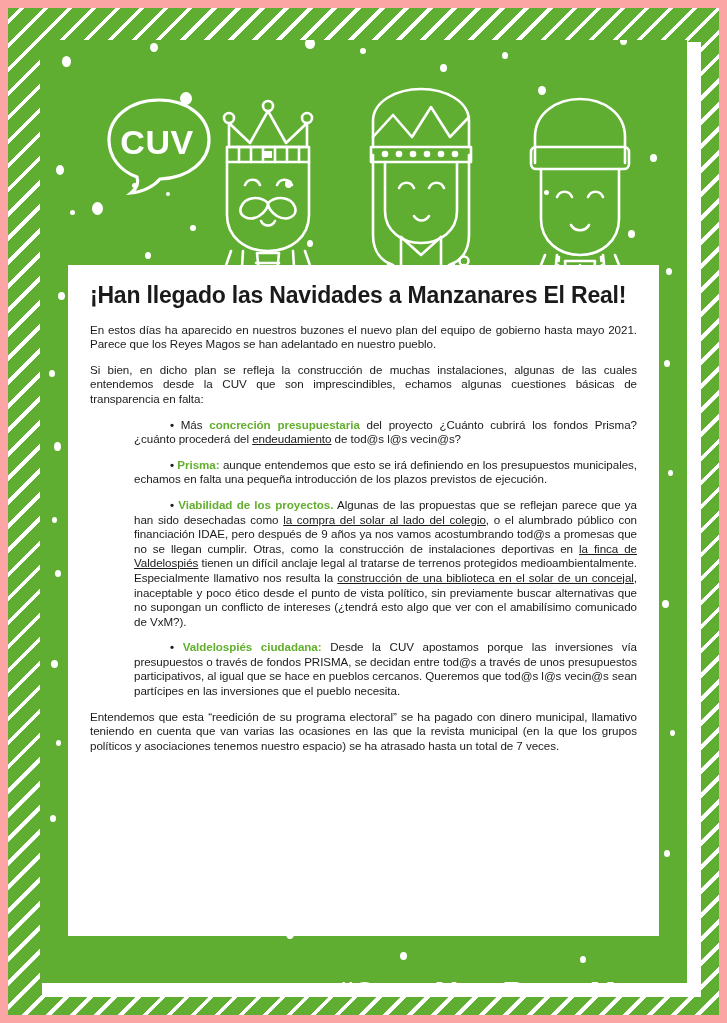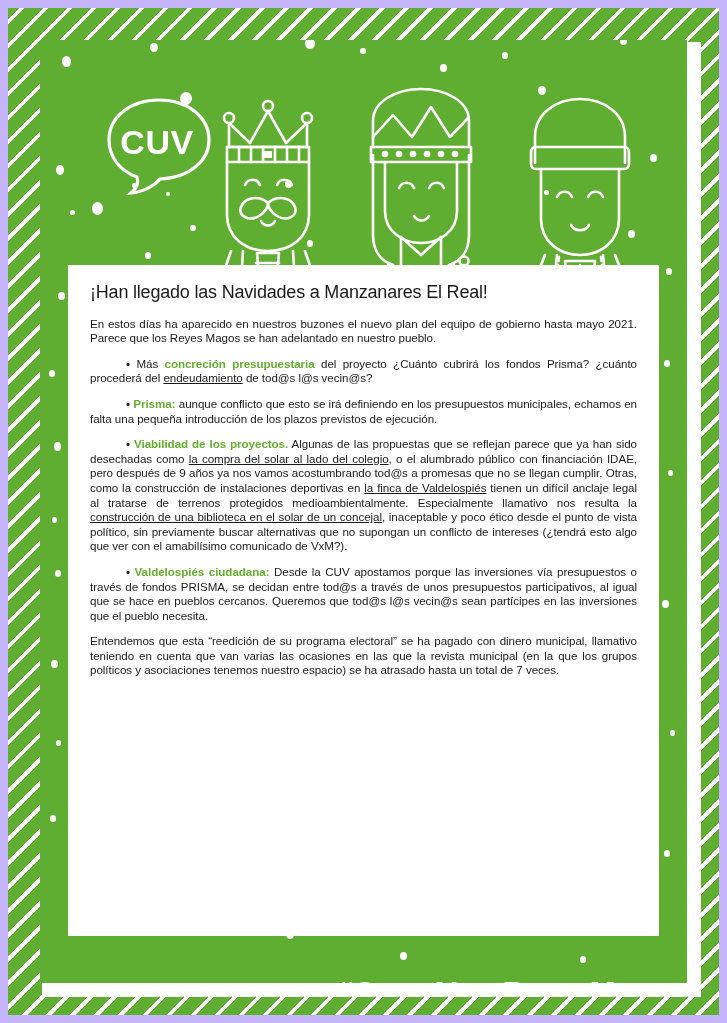--- a/index.html
+++ b/index.html
@@ -11,21 +11,21 @@
     width: 727px;
     height: 1023px;
     font-family: "Liberation Sans", sans-serif;
     overflow: hidden;
   }
 
   .poster {
     position: relative;
     width: 727px;
     height: 1023px;
-    background: #c4b5fd;
+    background: #fca5a5;
     overflow: hidden;
   }
 
   
   .hatch-frame {
     position: absolute;
     left: 8px; top: 8px;
     width: 711px; height: 1007px;
     background-color: #5FAE31;
     background-image: repeating-linear-gradient(
@@ -78,38 +78,39 @@
   .card {
     position: absolute;
     left: 68px; top: 265px;
     width: 591px; height: 671px;
     background: #ffffff;
     box-sizing: border-box;
     padding: 17px 22px 10px 22px;
   }
 
   .card-title {
-    font-size: 18px;
-    font-weight: normal;
+    font-size: 23px;
+    font-weight: bold;
     color: #1a1a1a;
     margin: 0 0 13px 0;
     letter-spacing: -0.2px;
     line-height: 1.2;
   }
 
   .p {
     font-size: 11.6px;
     line-height: 14.6px;
     color: #1a1a1a;
     margin: 0 0 11px 0;
     text-align: justify;
     letter-spacing: -0.05px;
   }
   .p.bullet {
     text-indent: 36px;
+    margin-left: 44px;
   }
 
   .p-big {
     font-size: 14.2px;
     line-height: 18.5px;
     color: #1a1a1a;
     margin: 14px 0 0 0;
     text-align: justify;
     letter-spacing: -0.1px;
   }
@@ -299,30 +300,31 @@
     <div class="hashtag">#CartaALosReyesMagos</div>
 
   </div>
 
   <div class="card">
 
     <h1 class="card-title">¡Han llegado las Navidades a Manzanares El Real!</h1>
 
     <p class="p">En estos días ha aparecido en nuestros buzones el nuevo plan del equipo de gobierno hasta mayo 2021. Parece que los Reyes Magos se han adelantado en nuestro pueblo.</p>
 
+    <p class="p">Si bien, en dicho plan se refleja la construcción de muchas instalaciones, algunas de las cuales entendemos desde la CUV que son imprescindibles, echamos algunas cuestiones básicas de transparencia en falta:</p>
 
     <p class="p bullet">
       <span class="bul">•</span>
       <span>Más</span>
       <span class="g">concreción presupuestaria</span><span> del proyecto ¿Cuánto cubrirá los fondos Prisma? ¿cuánto procederá del </span><span class="u">endeudamiento</span><span> de tod@s l@s vecin@s?</span>
     </p>
 
     <p class="p bullet">
       <span class="bul">•</span>
-      <span class="g">Prisma:</span><span> aunque conflicto que esto se irá definiendo en los presupuestos municipales, echamos en falta una pequeña introducción de los plazos previstos de ejecución.</span>
+      <span class="g">Prisma:</span><span> aunque entendemos que esto se irá definiendo en los presupuestos municipales, echamos en falta una pequeña introducción de los plazos previstos de ejecución.</span>
     </p>
 
     <p class="p bullet">
       <span class="bul">•</span>
       <span class="g">Viabilidad de los proyectos.</span><span> Algunas de las propuestas que se reflejan parece que ya han sido desechadas como </span><span class="u">la compra del solar al lado del colegio</span><span>, o el alumbrado público con financiación IDAE, pero después de 9 años ya nos vamos acostumbrando tod@s a promesas que no se llegan cumplir. Otras, como la construcción de instalaciones deportivas en </span><span class="u">la finca de Valdelospiés</span><span> tienen un difícil anclaje legal al tratarse de terrenos protegidos medioambientalmente. Especialmente llamativo nos resulta la </span><span class="u">construcción de una biblioteca en el solar de un concejal</span><span>, inaceptable y poco ético desde el punto de vista político, sin previamente buscar alternativas que no supongan un conflicto de intereses (¿tendrá esto algo que ver con el amabilísimo comunicado de VxM?).</span>
     </p>
 
     <p class="p bullet">
       <span class="bul">•</span>
       <span class="g">Valdelospiés ciudadana:</span><span> Desde la CUV apostamos porque las inversiones vía presupuestos o través de fondos PRISMA, se decidan entre tod@s a través de unos presupuestos participativos, al igual que se hace en pueblos cercanos. Queremos que tod@s l@s vecin@s sean partícipes en las inversiones que el pueblo necesita.</span>

